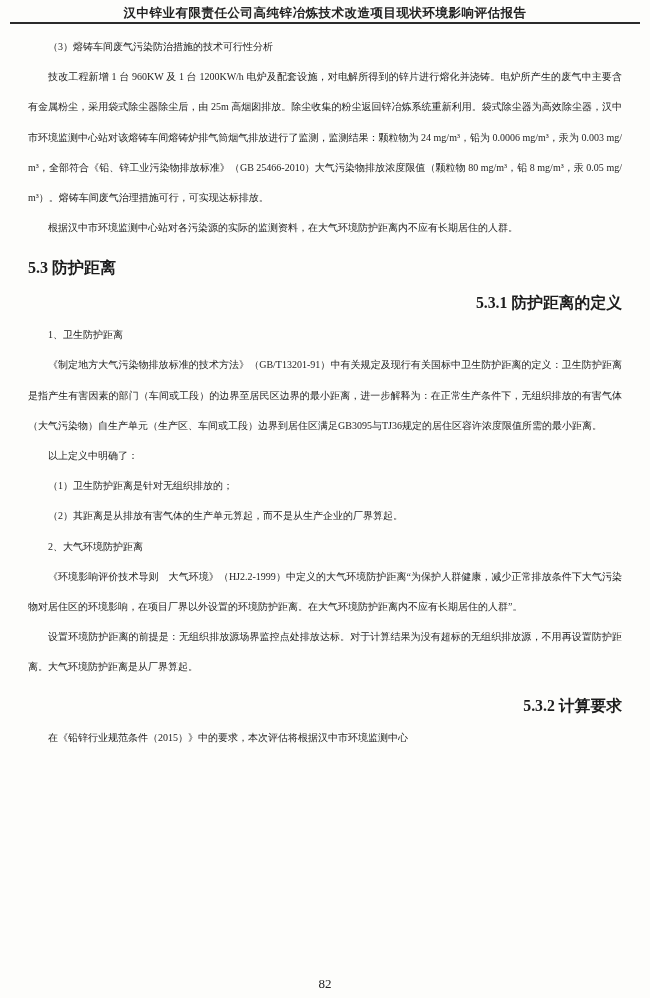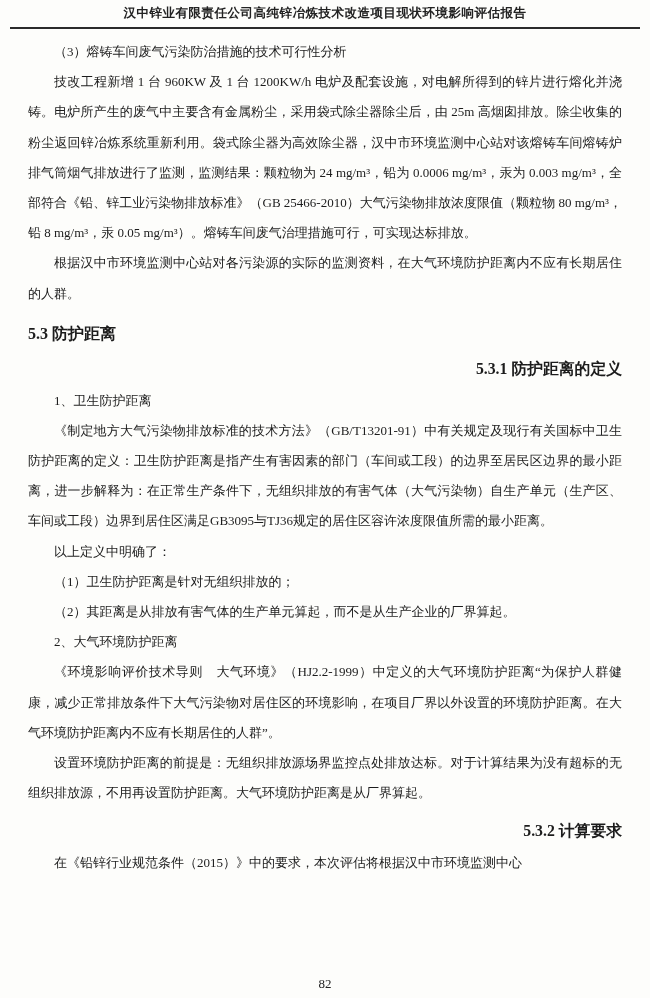--- a/index.html
+++ b/index.html
@@ -14,35 +14,34 @@
     margin: 0 auto;
     background: #fdfdfb;
     color: #1c1c1c;
     font-family: "Liberation Serif", "DejaVu Serif", serif;
     overflow: hidden;
     box-sizing: border-box;
   }
   
   .running-head {
     margin: 5px 10px 0 10px;
-    padding-bottom: 5px;
     border-bottom: 2px solid #2b2b2b;
     text-align: center;
     font-size: 12.5px;
     font-weight: bold;
     letter-spacing: 0.5px;
     color: #222;
   }
   
   .body-col {
     margin: 8px 28px 0 28px;
   }
   p.body {
     margin: 0;
-    font-size: 13px;
+    font-size: 10px;
     line-height: 30.2px;
     text-align: justify;
     text-indent: 2em;
     word-break: break-all;
   }
   h1.sec-heading {
     margin: 15px 0 9px 0;
     font-size: 16px;
     font-weight: bold;
     line-height: 1.3;

